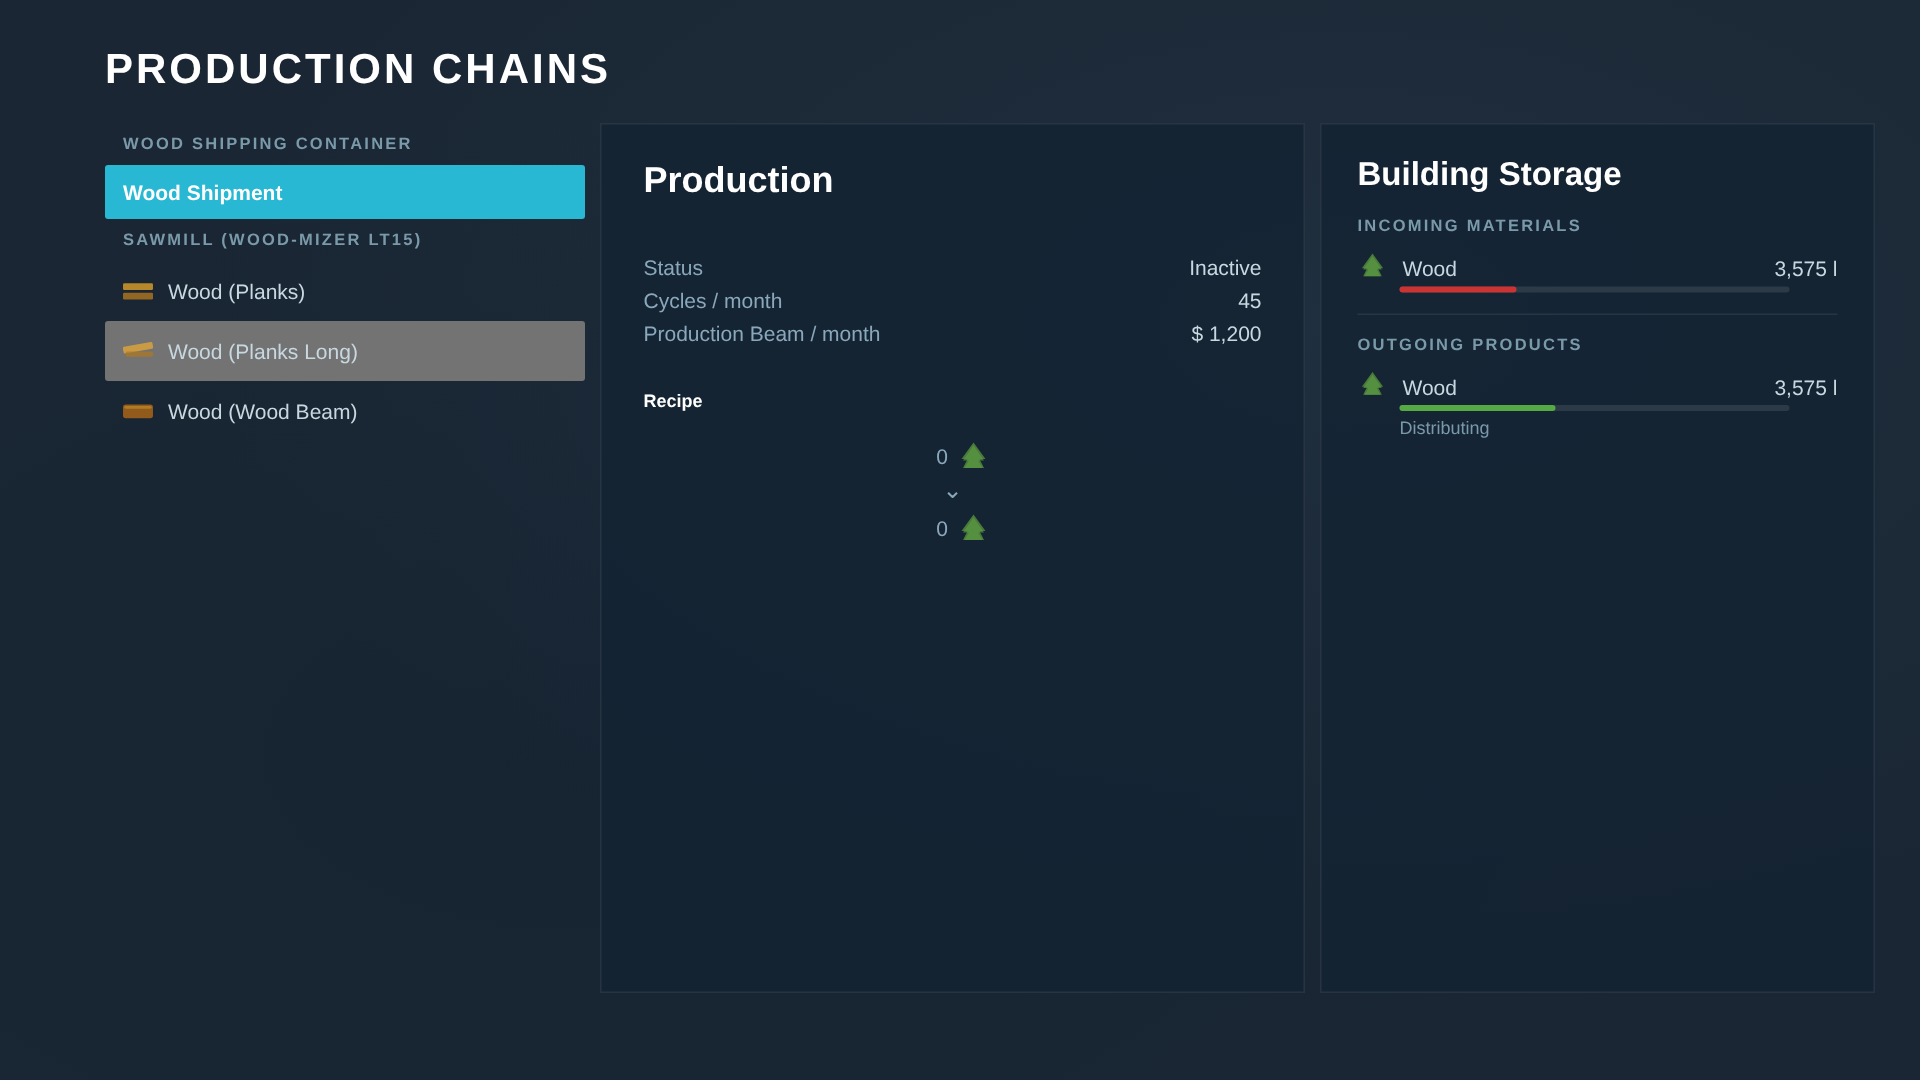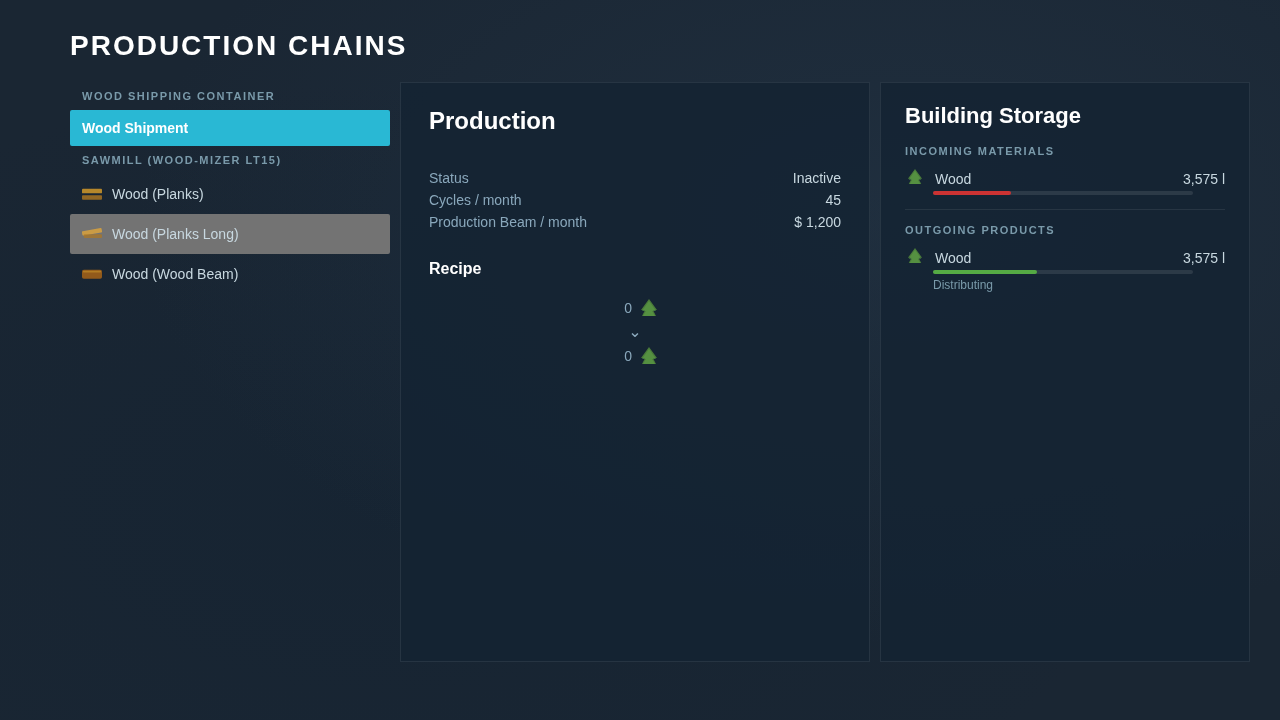--- a/index.html
+++ b/index.html
@@ -138,21 +138,21 @@
 
     .info-value {
       color: #c8d8e0;
     }
 
     .info-value.inactive {
       color: #c8d8e0;
     }
 
     .recipe-title {
-      font-size: 16px;
+      font-size: 12px;
       font-weight: 600;
       color: #ffffff;
       margin-bottom: 20px;
     }
 
     .recipe-area {
       display: flex;
       flex-direction: column;
       align-items: center;
       gap: 4px;

